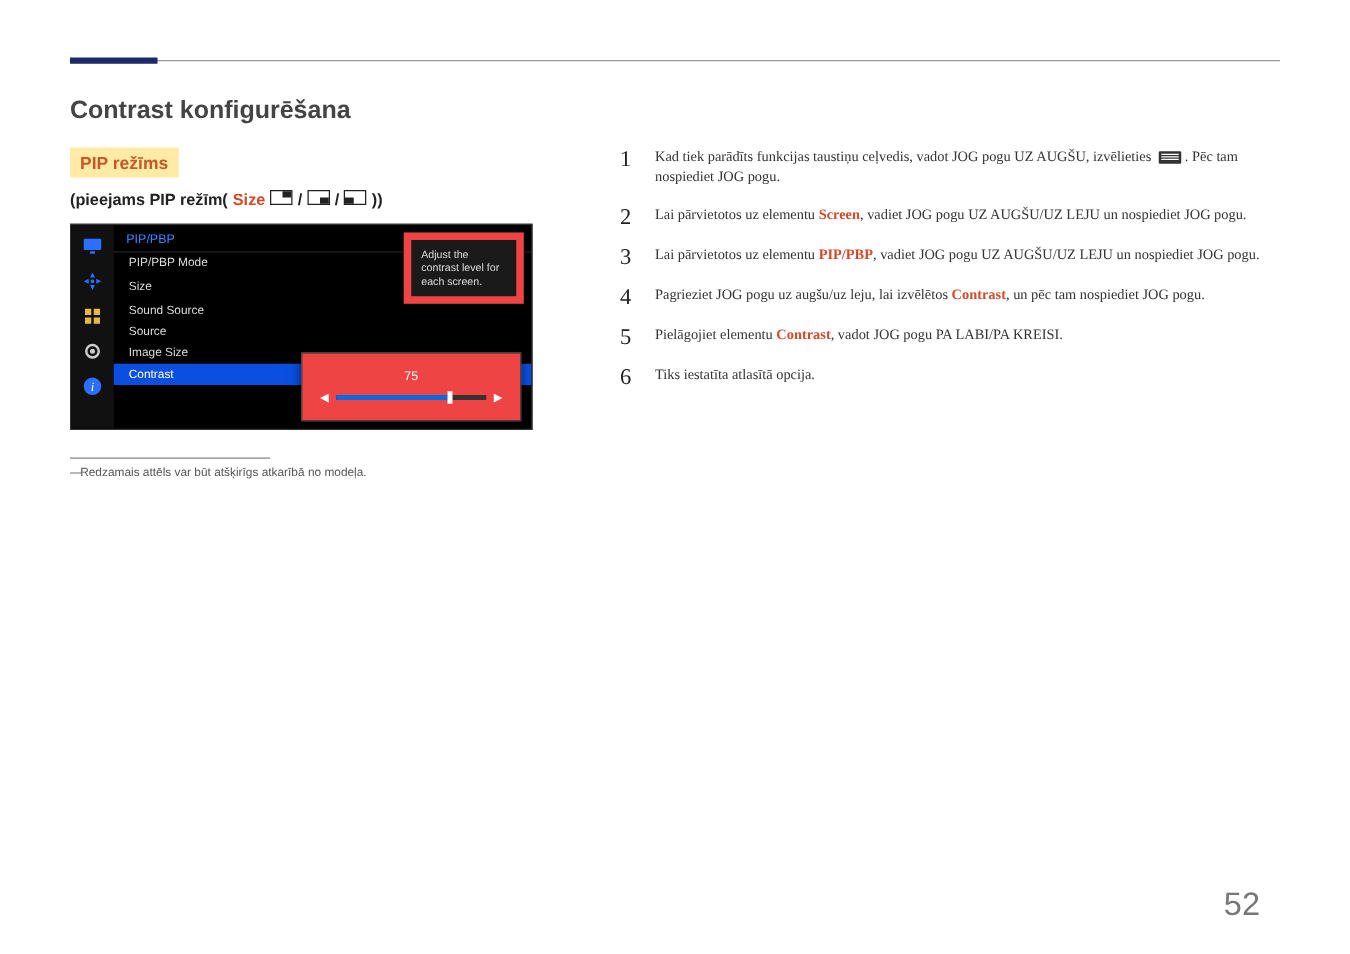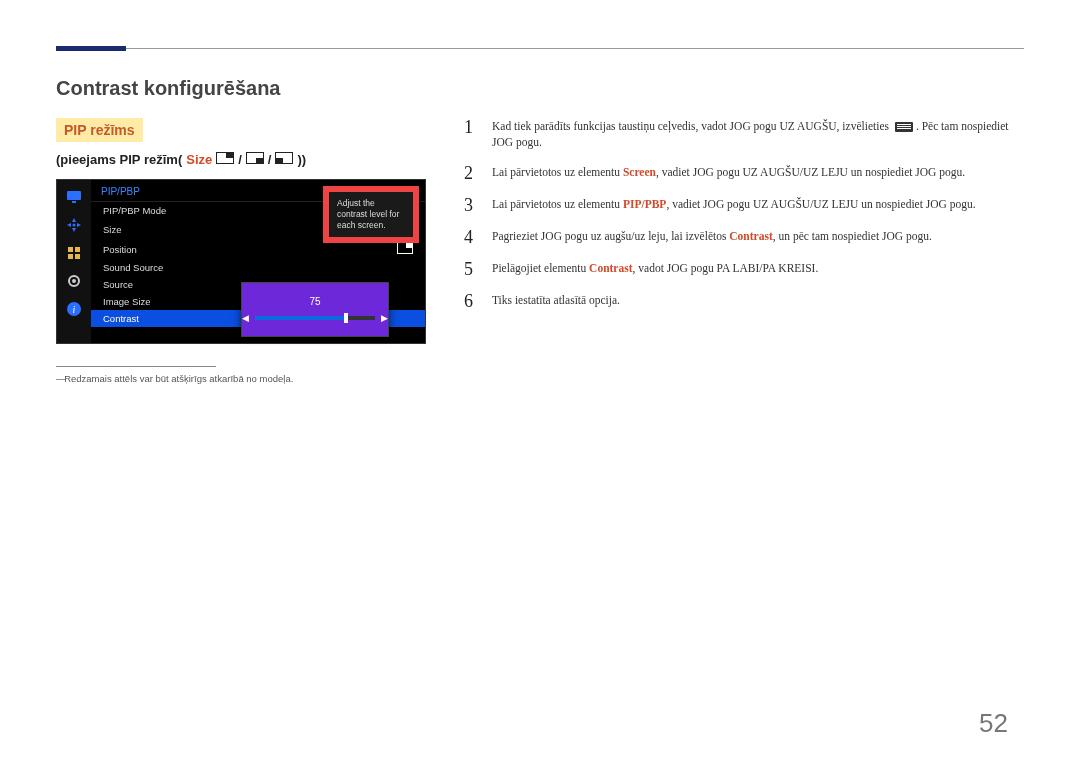--- a/index.html
+++ b/index.html
@@ -1,21 +1,21 @@
 <!DOCTYPE html>
 <html><head>
 <meta charset="utf-8">
 <style>
   * { margin: 0; padding: 0; box-sizing: border-box; }
   body { font-family: Arial, Helvetica, sans-serif; width: 1080px; height: 763px; background: #fff; color: #333; position: relative; }
   .page { padding: 48px 56px 0 56px; }
   .rule-top { border-top: 1px solid #999; margin-bottom: 6px; position: relative; }
   .rule-accent { position: absolute; left: 0; top: -3px; width: 70px; height: 5px; background: #1b2a6b; }
   .heading { font-size: 20px; font-weight: 600; color: #444; margin: 28px 0 18px 0; }
-  .cols { display: flex; gap: 28px; }
+  .cols { display: flex; gap: 60px; }
   .left { width: 380px; }
   .right { flex: 1; font-size: 11.5px; line-height: 1.4; color: #333; }
   .mode-label { background: #ffeaa6; color: #c45a29; font-weight: 700; font-size: 14px; padding: 4px 8px; display: inline-block; margin-bottom: 10px; }
   .avail { font-size: 13px; font-weight: 700; color: #222; margin-bottom: 12px; display: flex; align-items: flex-start; gap: 4px; flex-wrap: wrap; }
   .avail .size-word { color: #d24a2a; }
   .size-icon { display: inline-flex; width: 18px; height: 12px; border: 1.5px solid #222; position: relative; vertical-align: middle; }
   .size-icon.tr::after { content:""; position:absolute; right:0; top:0; width:7px; height:5px; background:#222; }
   .size-icon.br::after { content:""; position:absolute; right:0; bottom:0; width:7px; height:5px; background:#222; }
   .size-icon.bl::after { content:""; position:absolute; left:0; bottom:0; width:7px; height:5px; background:#222; }
 
@@ -26,21 +26,21 @@
   .ic svg { width:16px; height:16px; }
   .osd-main { flex:1; position:relative; }
   .osd-title { color:#3a87ff; font-size:10px; padding:6px 10px 4px; border-bottom:1px solid #222; }
   .osd-list { display:flex; flex-direction:column; }
   .osd-row { display:flex; justify-content:space-between; padding:3px 12px; color:#ddd; font-size:9.5px;align-items:center; }
   .osd-row.sel { background:#0a4fe0; color:#fff; }
   .osd-val { color:#eee; }
   .val-ic { width:16px; height:12px; border:1px solid #fff; position:relative; display:inline-block; }
   .val-ic::after{content:"";position:absolute;right:0;top:0;width:6px;height:5px;background:#fff;}
   .osd-tip { position:absolute; right:6px; top:6px; width:96px; background:#1a1a1a; border:6px solid #ef4444; padding:6px 8px; font-size:8.5px; line-height:1.3; color:#ddd; }
-  .slider-pop { position:absolute; left:150px; top:102px; width:148px; height:55px; background:#6d28d9; border:1px solid #444; box-shadow:0 0 8px rgba(0,0,0,.6); display:flex; flex-direction:column; align-items:center; justify-content:center; gap:6px; }
+  .slider-pop { position:absolute; left:150px; top:102px; width:176px; height:55px; background:#ef4444; border:1px solid #444; box-shadow:0 0 8px rgba(0,0,0,.6); display:flex; flex-direction:column; align-items:center; justify-content:center; gap:6px; }
   .slider-val { color:#fff; font-size:10px; }
   .slider-track { width:120px; height:4px; background:#333; position:relative; display:flex; align-items:center; justify-content:space-between; }
   .slider-fill { position:absolute; left:0; top:0; height:4px; width:75%; background:#0a6ae0; }
   .slider-thumb { position:absolute; left:74%; top:-3px; width:4px; height:10px; background:#fff; }
   .slider-arrow { color:#fff; font-size:9px; }
 
   .footnote-rule { width:160px; border-top:1px solid #888; margin:22px 0 6px 0; }
   .footnote { font-size:9.5px; color:#555; }
   .footnote::before { content:"― "; letter-spacing:-2px; }
 
@@ -121,24 +121,20 @@
           <div class="osd-list">
             <div class="osd-row">
                 <span>PIP/PBP Mode</span>
                 <span class="osd-val">On</span>
               </div>
             <div class="osd-row">
                 <span>Size</span>
                 <span class="osd-val"><span class="val-ic"></span></span>
               </div>
             <div class="osd-row">
-                <span>Position</span>
-                <span class="osd-val"><span class="val-ic"></span></span>
-              </div>
-            <div class="osd-row">
                 <span>Sound Source</span>
               </div>
             <div class="osd-row">
                 <span>Source</span>
               </div>
             <div class="osd-row">
                 <span>Image Size</span>
               </div>
             <div class="osd-row sel">
                 <span>Contrast</span>

